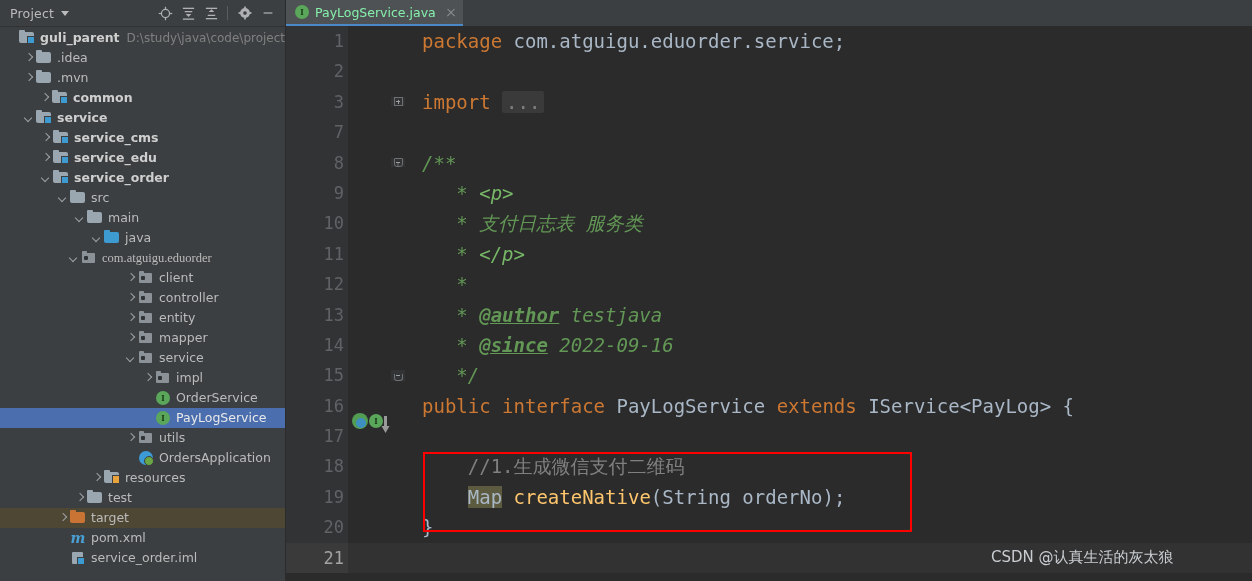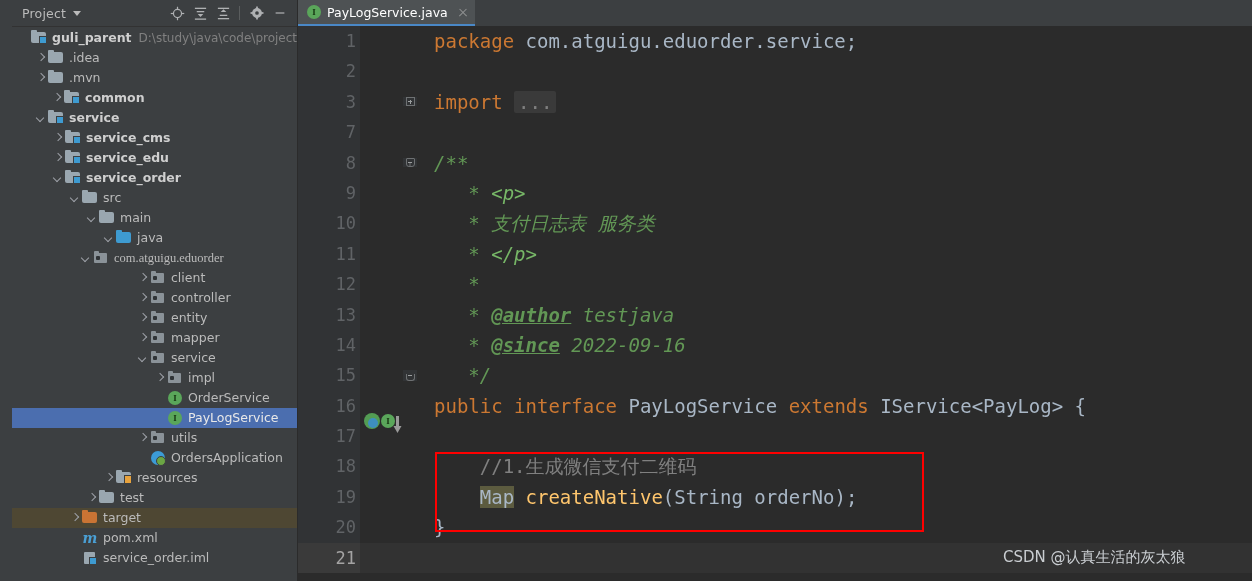--- a/index.html
+++ b/index.html
@@ -30,21 +30,20 @@
 
   
   .project-panel {
     width: 285px;
     min-width: 285px;
     background: #0c4a6e;
     display: flex;
     flex-direction: column;
     border-right: 1px solid #2B2B2B;
     position: relative;
-    margin-left: 12px;
   }
   .panel-header {
     height: 27px;
     min-height: 27px;
     background: #3C3F41;
     display: flex;
     align-items: center;
     padding: 0 6px 0 10px;
     box-sizing: border-box;
     border-bottom: 1px solid #323232;
@@ -280,21 +279,21 @@
     color: #14320F;
     font-size: 9px;
     font-weight: bold;
     font-family: "Liberation Serif", serif;
     display: flex; align-items: center; justify-content: center;
     margin-right: 6px;
     line-height: 1;
   }
   .tab .tab-label {
     font-size: 12.5px;
-    color: #ffffff;
+    color: #86efac;
   }
   .tab .tab-close {
     margin-left: 9px;
     width: 12px; height: 12px;
     position: relative;
     opacity: .55;
   }
   .tab .tab-close::before,
   .tab .tab-close::after {
     content: "";

